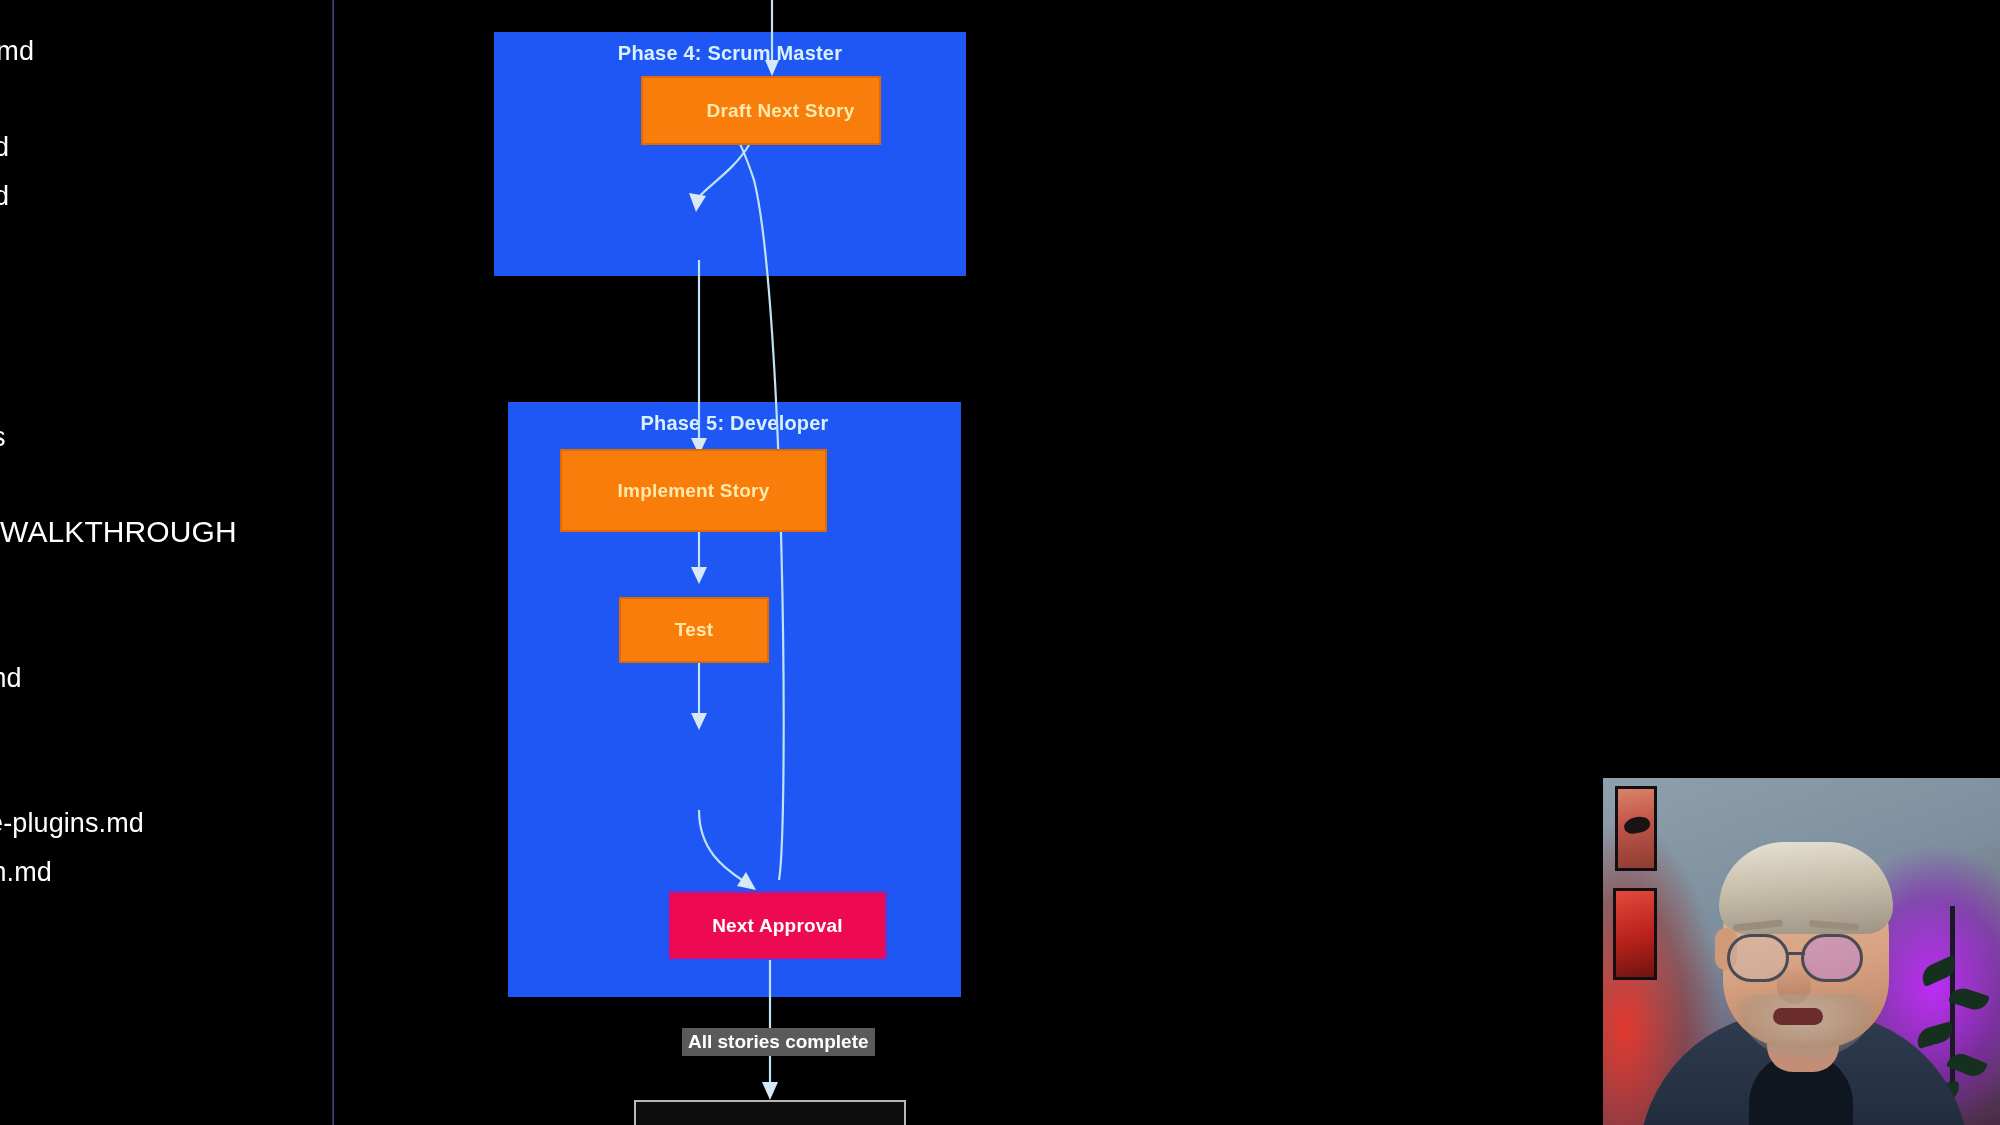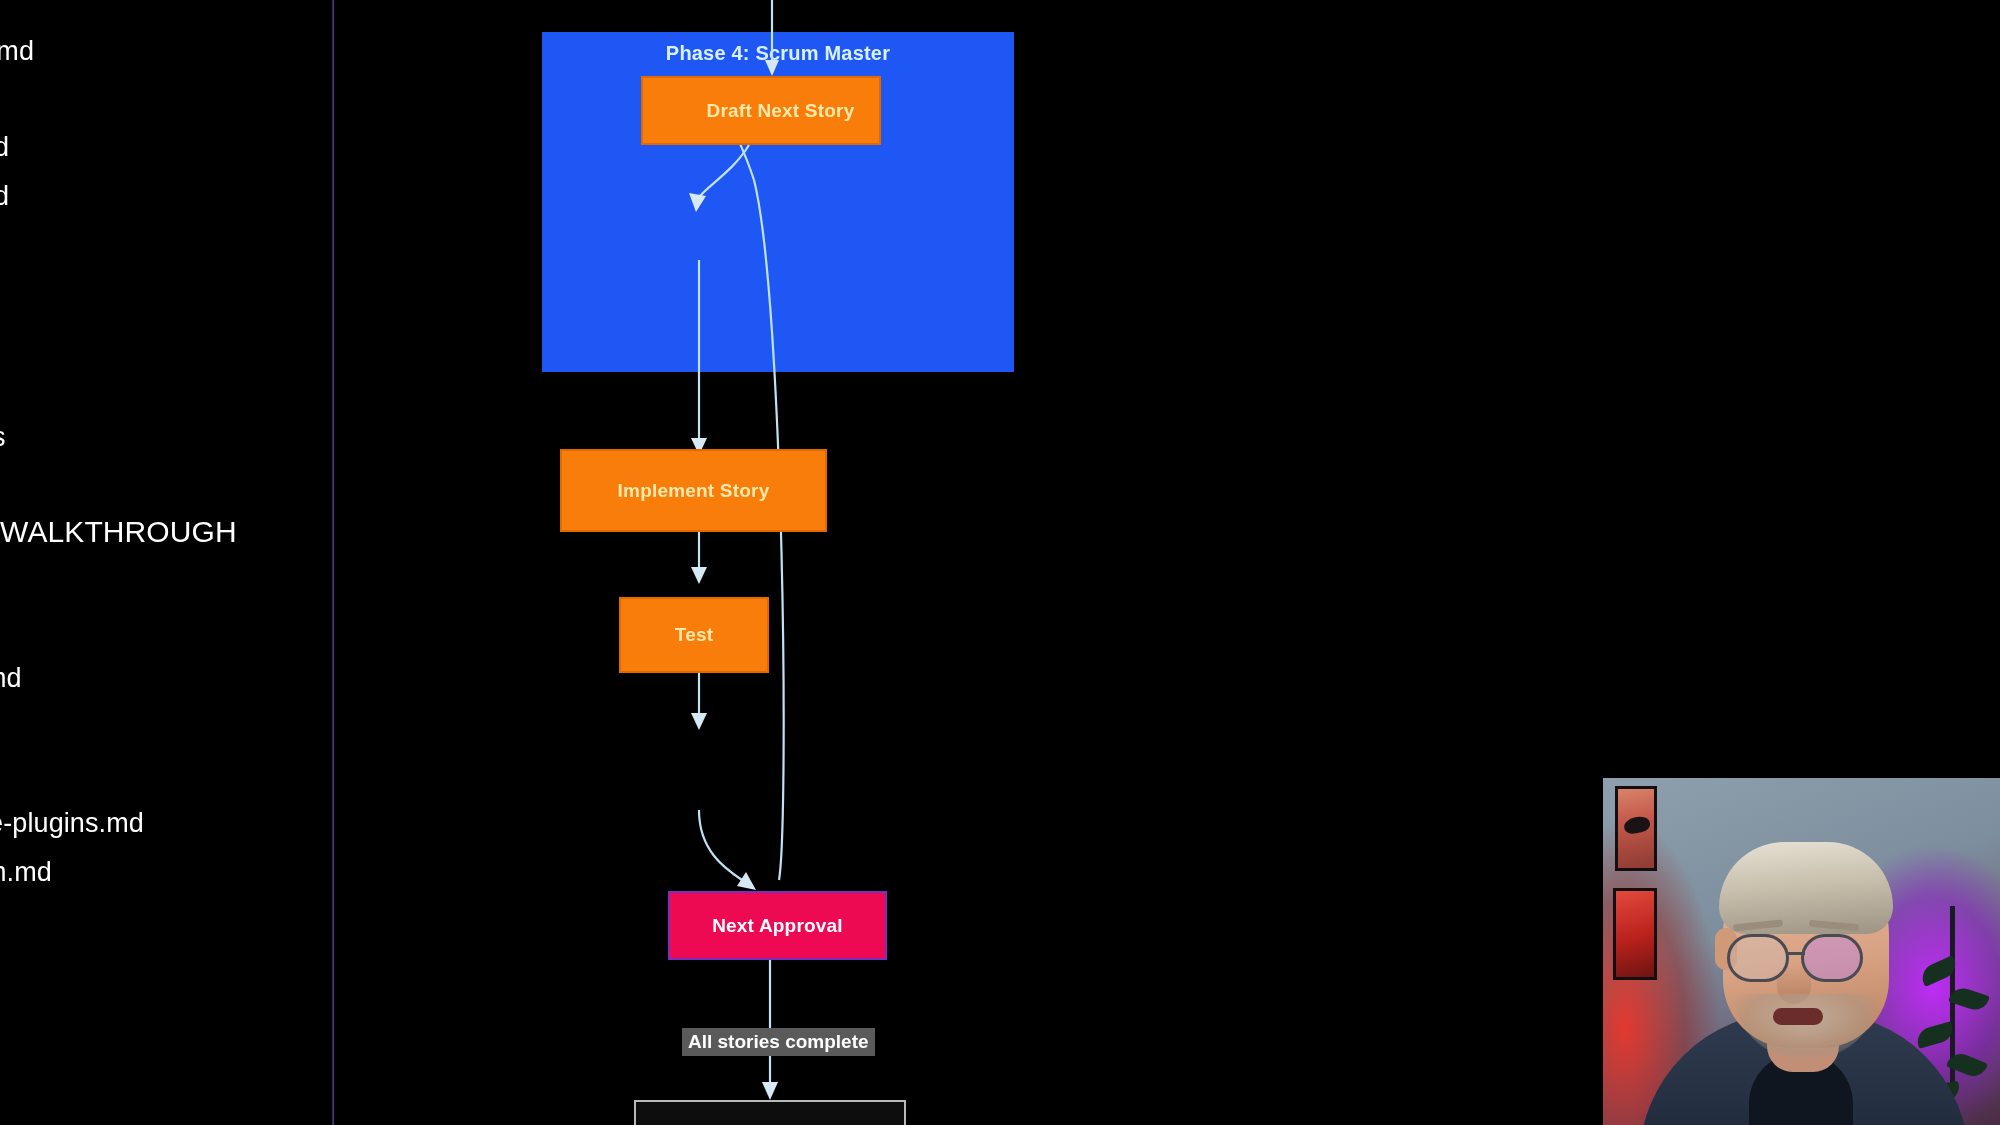--- a/index.html
+++ b/index.html
@@ -263,24 +263,27 @@
   <div class="file-item" style="left:-8px;  top:422px; font-size:27px;">s</div>
   <div class="file-item" style="left:-10px; top:515px; font-size:30px;">-WALKTHROUGH</div>
   <div class="file-item" style="left:-16px; top:663px; font-size:27px;">md</div>
   <div class="file-item" style="left:-18px; top:808px; font-size:27px;">le-plugins.md</div>
   <div class="file-item" style="left:-16px; top:857px; font-size:27px;">m.md</div>
 </div>
 <div id="sidebar-divider"></div>
 
 <div id="diagram">
 
-  <div class="subgraph" id="sg-phase4" style="left:160px; top:32px; width:472px; height:340px;margin-left:48px;">
+  <div class="subgraph" id="sg-phase4" style="left:160px; top:32px; width:472px; height:244px;">
     <div class="subgraph-title">Phase 4: Scrum Master</div>
   </div>
 
+  <div class="subgraph" id="sg-phase5" style="left:174px; top:402px; width:453px; height:595px;">
+    <div class="subgraph-title">Phase 5: Developer</div>
+  </div>
 
   <svg class="edges" viewBox="0 0 1666 1125">
 
     <line x1="438" y1="-10" x2="438" y2="62"></line>
     <polygon points="438,76 431,60 445,60"></polygon>
 
     <path d="M 415 145 C 400 170, 375 185, 366 196"></path>
     <polygon points="362,212 355,193 372,196"></polygon>
 
     <path d="M 365 260 L 365 440"></path>
@@ -305,21 +308,21 @@
 
   <div class="node action" style="left:307px; top:76px; width:240px; height:69px;padding-left:39px;">
     <span>Draft Next Story</span>
   </div>
 
 
   <div class="node action" style="left:226px; top:449px; width:267px; height:83px;">
     <span>Implement Story</span>
   </div>
 
-  <div class="node action" style="left:285px; top:597px; width:150px; height:76px;">
+  <div class="node action" style="left:285px; top:597px; width:150px; height:66px;">
     <span>Test</span>
   </div>
 
 
   <div class="node approval" style="left:334px; top:891px; width:219px; height:69px;">
     <span>Next Approval</span>
   </div>
 
   <div class="edge-label" style="left:332px; top:1028px;margin-left:16px;">All stories complete</div>
 

